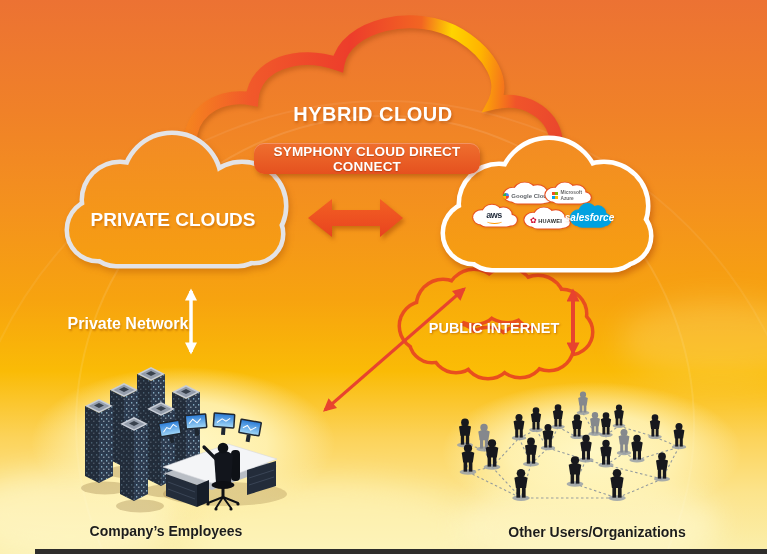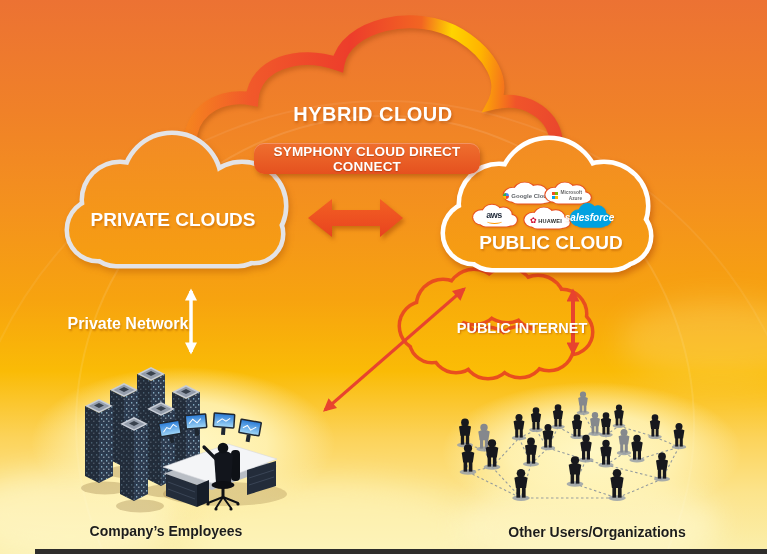--- a/index.html
+++ b/index.html
@@ -32,29 +32,29 @@
   .hybrid-title{left:373px;top:114px;font-size:20px;letter-spacing:.5px;text-shadow:1px 2px 3px rgba(150,60,0,.45);}
   .banner{
     position:absolute;left:254px;top:143px;width:226px;height:31px;border-radius:10px;
     background:linear-gradient(180deg,#EF6F2E,#E5511F);
     box-shadow:2px 3px 5px rgba(130,45,0,.40), inset 0 1px 0 rgba(255,255,255,.25);
     color:#fff;font-weight:bold;font-size:13.5px;display:flex;align-items:center;justify-content:center;
     letter-spacing:.2px;text-shadow:0 1px 1px rgba(120,40,0,.4);text-align:center;}
   .private-label{left:173px;top:220px;font-size:19px;text-shadow:1px 2px 2px rgba(160,70,0,.35);}
   .public-label{left:551px;top:243px;font-size:19px;text-shadow:1px 2px 2px rgba(160,70,0,.35);}
   .pnet-label{left:120px;top:324px;font-size:16px;text-shadow:1px 2px 2px rgba(150,70,0,.4);padding-left:16px;}
-  .pinet-label{left:494px;top:328px;font-size:14.5px;text-shadow:1px 1px 2px rgba(150,50,0,.45);margin-left:28px;}
+  .pinet-label{left:494px;top:328px;font-size:14.5px;text-shadow:1px 1px 2px rgba(150,50,0,.45);}
   .caption{color:#1d1d1b;font-size:14px;text-shadow:0 1px 1px rgba(255,255,255,.35);}
   .caption.left{left:166px;top:531px;}
   .caption.right{left:597px;top:532px;}
 
   
   .mini{position:absolute;filter:drop-shadow(1px 1.5px 1px rgba(150,50,0,.25));}
   .mini svg{position:absolute;inset:0;width:100%;height:100%;}
-  .mini .content{position:relative;z-index:1;height:100%;display:flex;align-items:center;justify-content:center;padding-top:4px;text-align:right;}
+  .mini .content{position:relative;z-index:1;height:100%;display:flex;align-items:center;justify-content:center;padding-top:4px;}
   .mini.google{left:498px;top:180px;width:58px;height:27px;}
   .mini.azure{left:540px;top:180px;width:54px;height:27px;}
   .mini.aws{left:468px;top:202px;width:52px;height:28px;}
   .mini.huawei{left:519px;top:205px;width:54px;height:27px;}
   .mini.sf{left:566px;top:201px;width:47px;height:29px;}
   .gdot{width:6px;height:6px;border-radius:50%;margin-right:2px;flex:0 0 auto;
     background:conic-gradient(#4285F4 0 25%,#EA4335 25% 50%,#FBBC05 50% 75%,#34A853 75% 100%);}
   .glabel{font-size:6px;font-weight:bold;color:#5F6368;}
   .mslogo{display:flex;align-items:center;gap:2px;}
   .mssq{display:grid;grid-template-columns:3px 3px;grid-template-rows:3px 3px;gap:.5px;flex:0 0 auto;}
@@ -360,21 +360,20 @@
           <use href="#person" transform="translate(575,483) scale(1.05)" fill="#17181D"></use>
           <use href="#person" transform="translate(521,497) scale(1.1)" fill="#17181D"></use>
           <use href="#person" transform="translate(617,497) scale(1.1)" fill="#17181D"></use>
         </g>
     </g>
   </svg>
 
   <div class="label hybrid-title">HYBRID CLOUD</div>
   <div class="banner">SYMPHONY CLOUD DIRECT CONNECT</div>
   <div class="label private-label">PRIVATE CLOUDS</div>
-  <div class="label public-label">PUBLIC CLOUD</div>
   <div class="label pnet-label">Private Network</div>
   <div class="label pinet-label">PUBLIC INTERNET</div>
   <div class="label caption left">Company’s Employees</div>
   <div class="label caption right">Other Users/Organizations</div>
 
   <div class="mini google">
     <svg viewBox="0 0 100 62" preserveAspectRatio="none">
       <g stroke="#E94E1E" stroke-width="4" fill="none">
         <circle cx="26" cy="34" r="16"></circle>
           <circle cx="46" cy="24" r="18"></circle>

